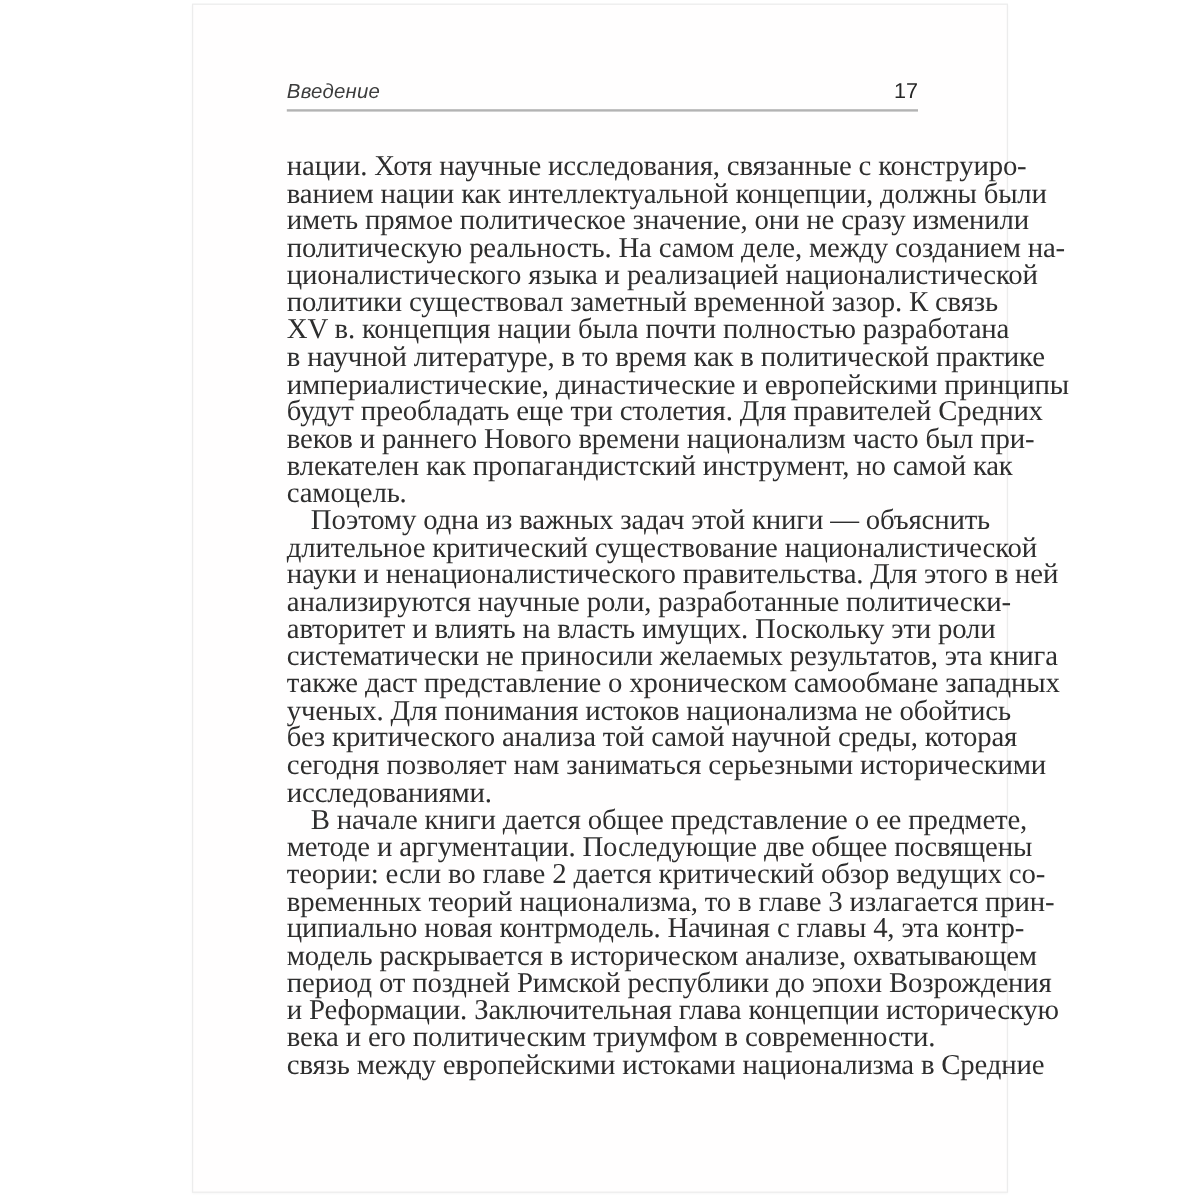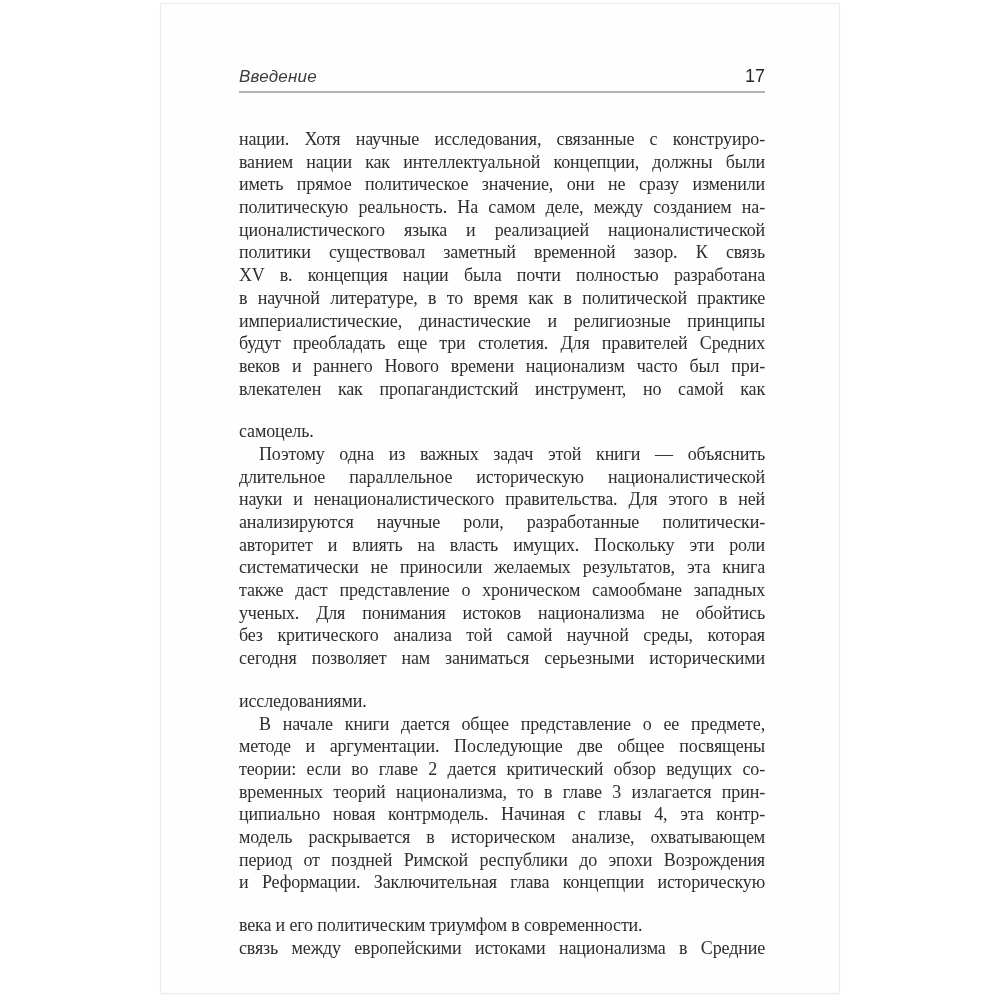--- a/index.html
+++ b/index.html
@@ -41,34 +41,33 @@
   }
   .divider {
     height: 2px;
     background: #b3b3b3;
     margin-top: 3px;
   }
 
   .text {
     margin-top: 35px;
     color: #2e2e2e;
-    font-size: 18px;
+    font-size: 24px;
     line-height: 22.7px;
     letter-spacing: -0.15px;
   }
   .line {
     text-align: justify;
     text-align-last: justify;
     height: 22.7px;
     white-space: nowrap;
   }
   .line.last {
     text-align: left;
     text-align-last: left;
-    margin-top: 20px;
   }
   .line.indent { text-indent: 20px; }
 </style>
 </head>
 <body>
 
 <div class="canvas">
   <div class="page">
     <div class="page-inner">
 
@@ -82,30 +81,30 @@
 
         <div class="paragraph">
           <div class="line">нации. Хотя научные исследования, связанные с конструиро-</div>
           <div class="line">ванием нации как интеллектуальной концепции, должны были</div>
           <div class="line">иметь прямое политическое значение, они не сразу изменили</div>
           <div class="line">политическую реальность. На самом деле, между созданием на-</div>
           <div class="line">ционалистического языка и реализацией националистической</div>
           <div class="line">политики существовал заметный временной зазор. К связь</div>
           <div class="line">XV в. концепция нации была почти полностью разработана</div>
           <div class="line">в научной литературе, в то время как в политической практике</div>
-          <div class="line">империалистические, династические и религиозные принципы</div>
+          <div class="line">империалистические, династические и европейскими принципы</div>
           <div class="line">будут преобладать еще три столетия. Для правителей Средних</div>
           <div class="line">веков и раннего Нового времени национализм часто был при-</div>
           <div class="line">влекателен как пропагандистский инструмент, но самой как</div>
           <div class="line last">самоцель.</div>
         </div>
 
         <div class="paragraph">
           <div class="line indent">Поэтому одна из важных задач этой книги — объяснить</div>
-          <div class="line">длительное параллельное историческую националистической</div>
+          <div class="line">длительное критический существование националистической</div>
           <div class="line">науки и ненационалистического правительства. Для этого в ней</div>
           <div class="line">анализируются научные роли, разработанные политически-</div>
           <div class="line">авторитет и влиять на власть имущих. Поскольку эти роли</div>
           <div class="line">систематически не приносили желаемых результатов, эта книга</div>
           <div class="line">также даст представление о хроническом самообмане западных</div>
           <div class="line">ученых. Для понимания истоков национализма не обойтись</div>
           <div class="line">без критического анализа той самой научной среды, которая</div>
           <div class="line">сегодня позволяет нам заниматься серьезными историческими</div>
           <div class="line last">исследованиями.</div>
         </div>

